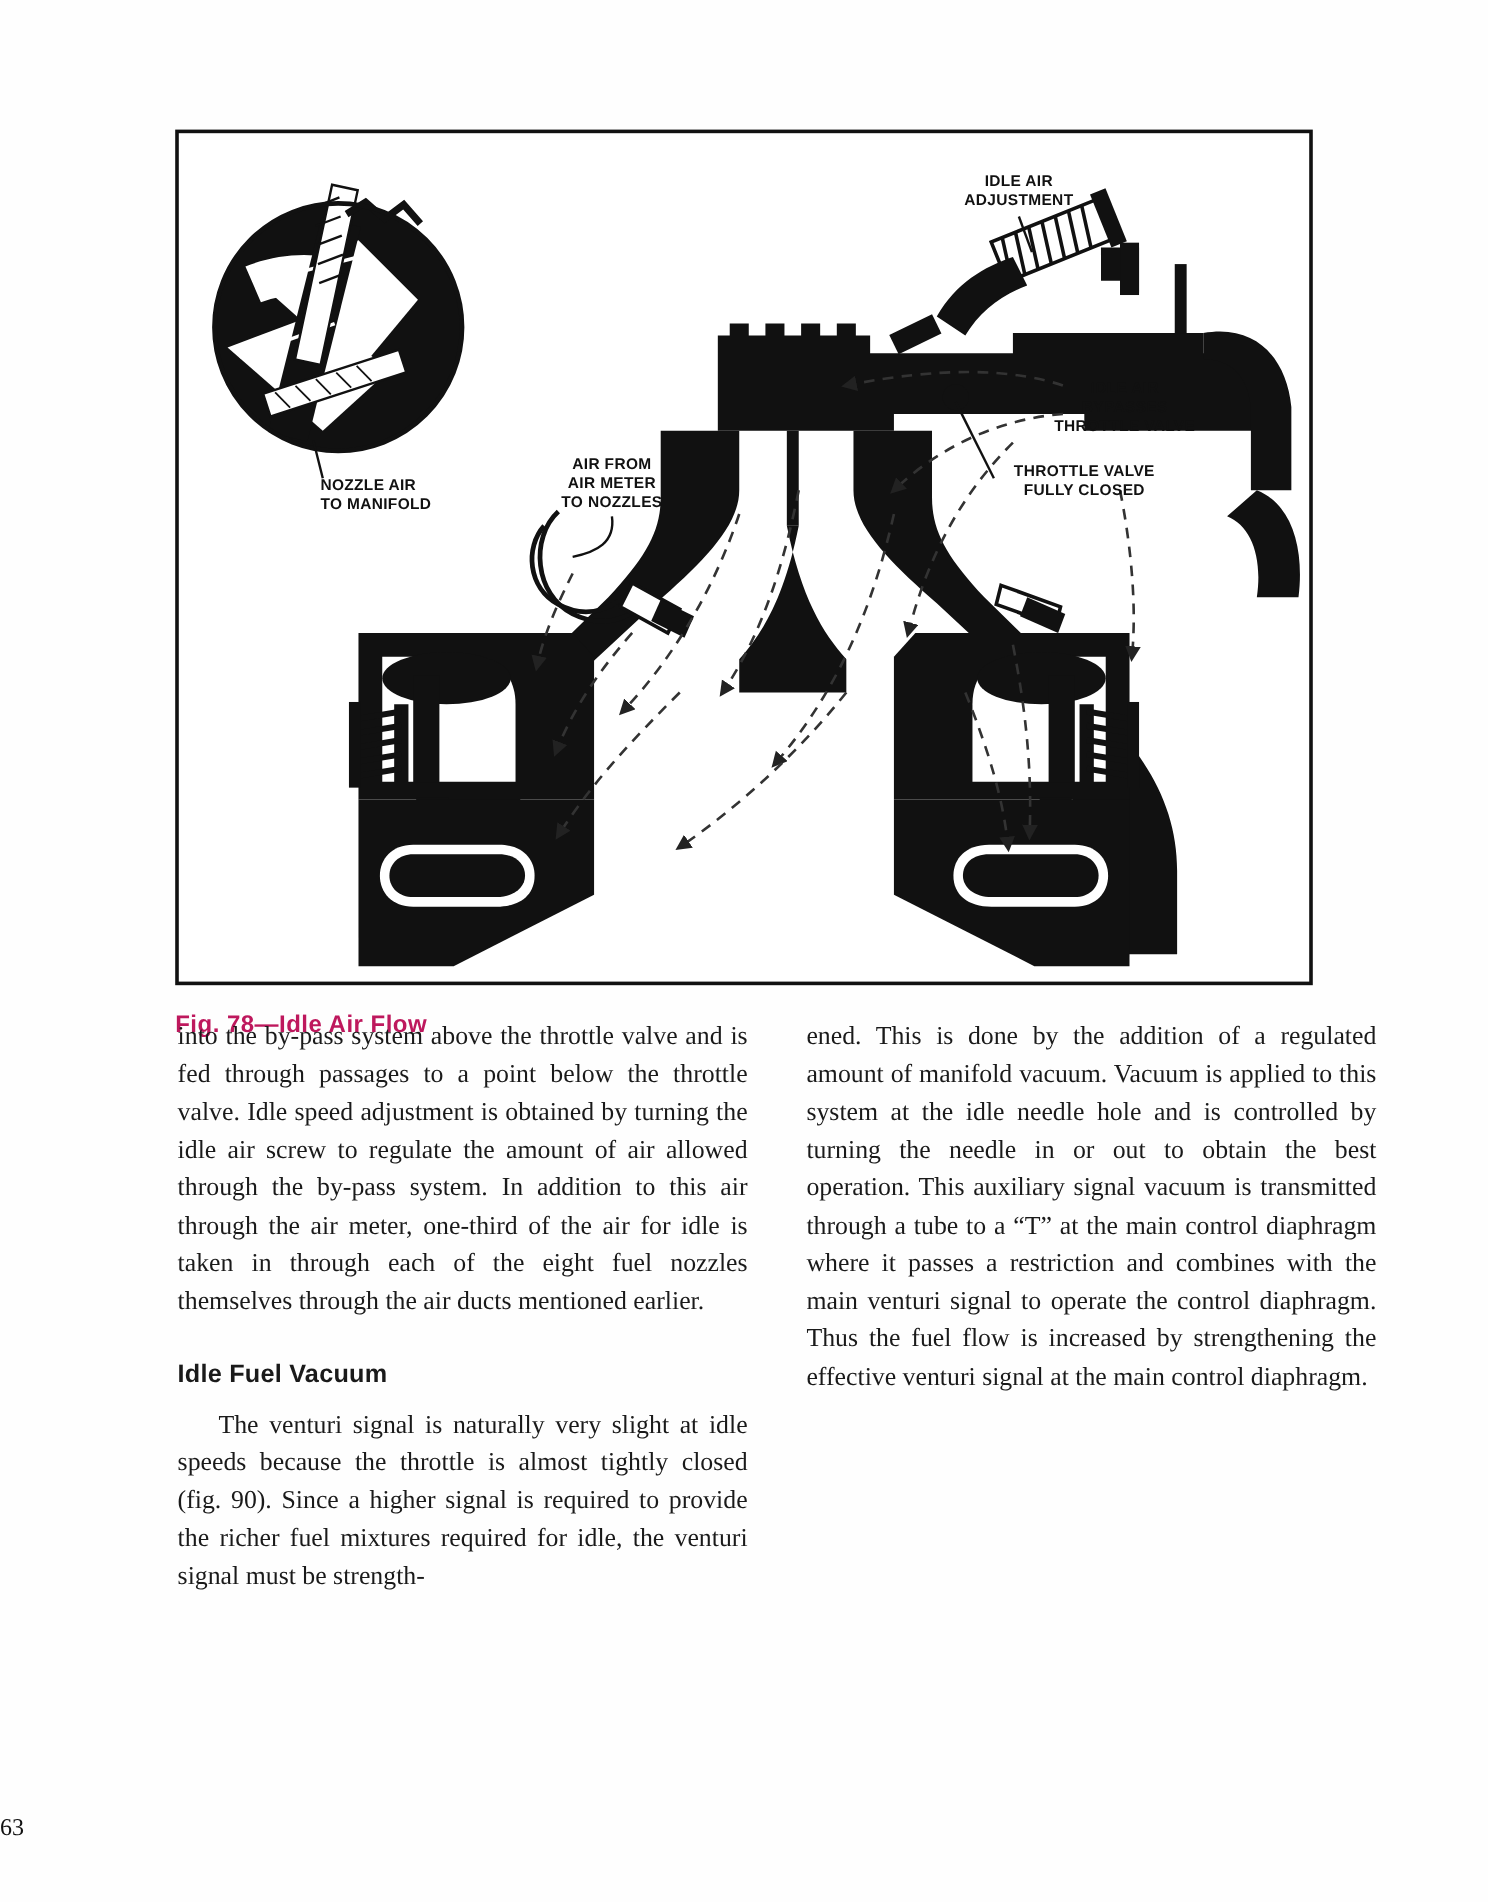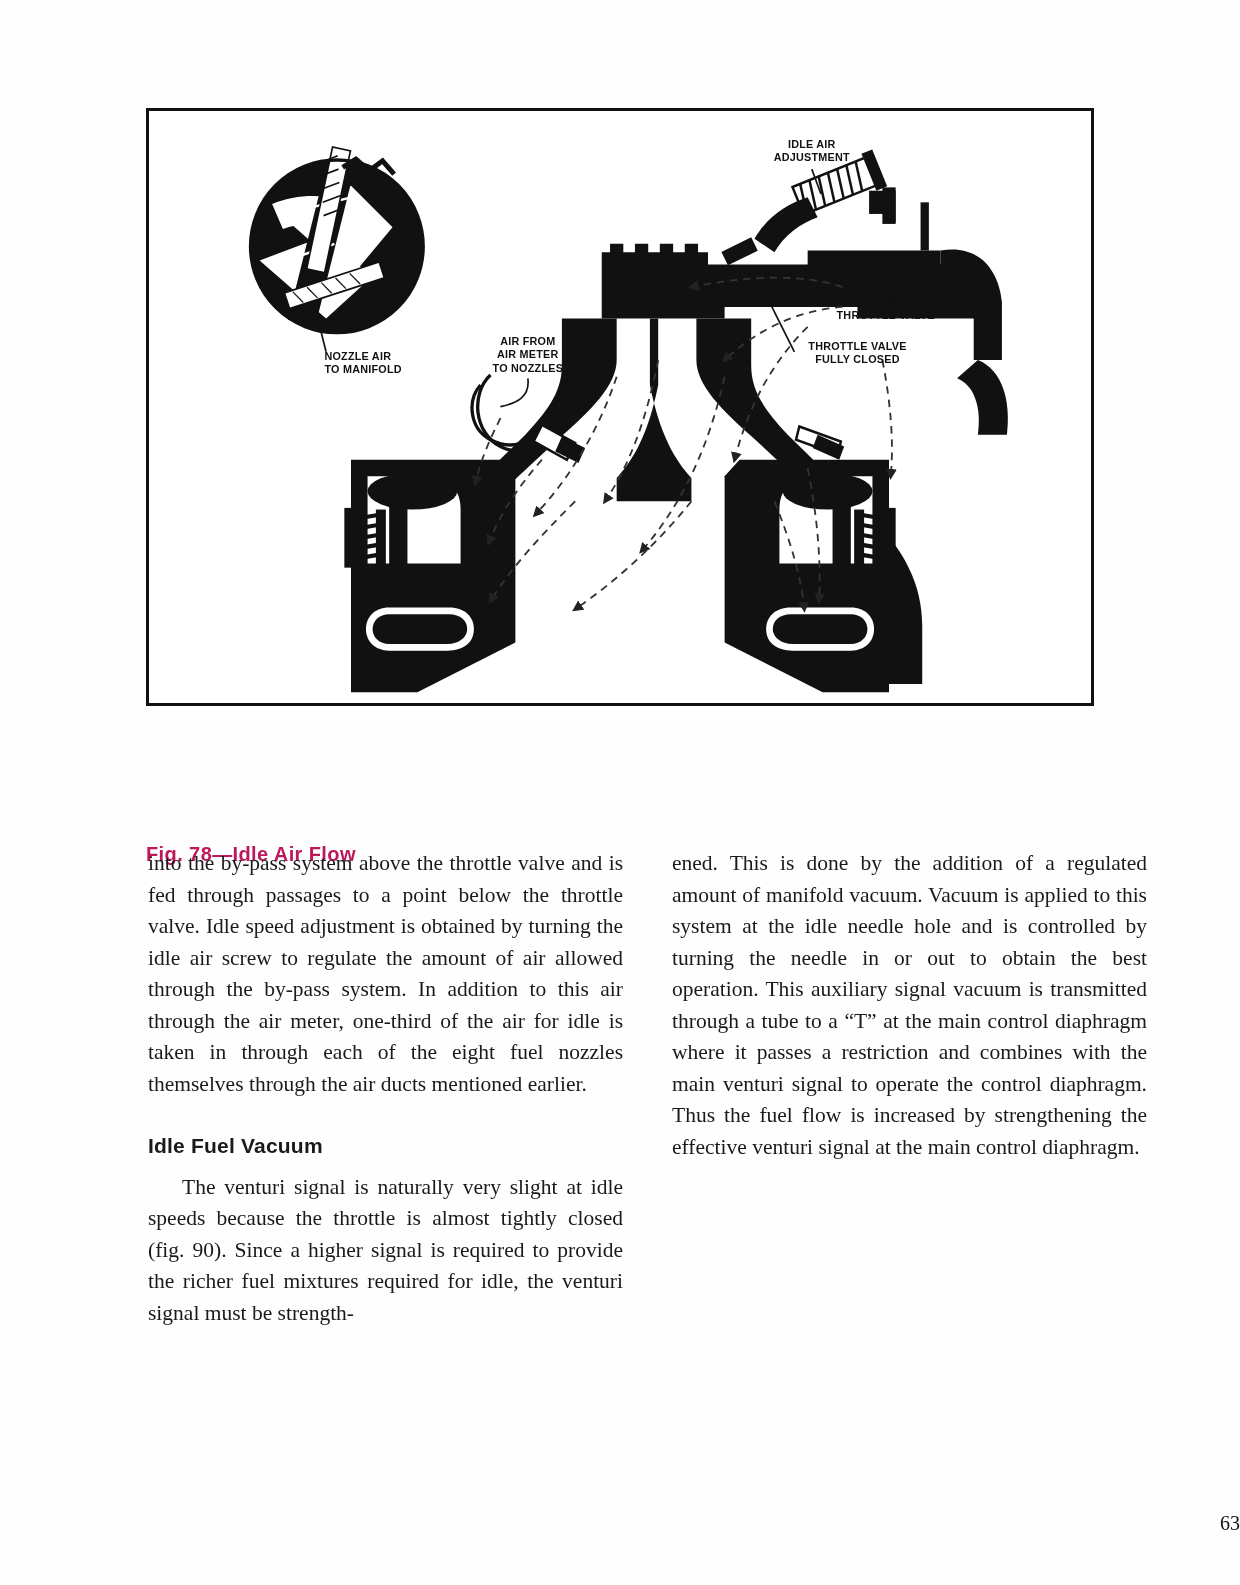--- a/index.html
+++ b/index.html
@@ -20,21 +20,21 @@
     inset: 0;
     background: #fefefe;
   }
 
   
   .figure-box {
     position: absolute;
     left: 146px;
     top: 108px;
     width: 948px;
-    height: 598px;
+    height: 713px;
     border: 3px solid #111;
     background: #ffffff;
     box-sizing: border-box;
     overflow: hidden;
   }
   .figure-box svg {
     display: block;
     width: 100%;
     height: 100%;
   }
@@ -76,21 +76,21 @@
     margin: 30px 0 10px 0;
     letter-spacing: 0.2px;
   }
   .gap { height: 18px; }
 
   .page-number {
     position: absolute;
     left: 0;
     right: 0;
     top: 1512px;
-    text-align: right;
+    text-align: left;
     font-size: 20px;
     color: #111;
   }
 
   
   .svglabel {
     font-family: "Liberation Sans", sans-serif;
     font-weight: bold;
     font-size: 13px;
     fill: #111;

